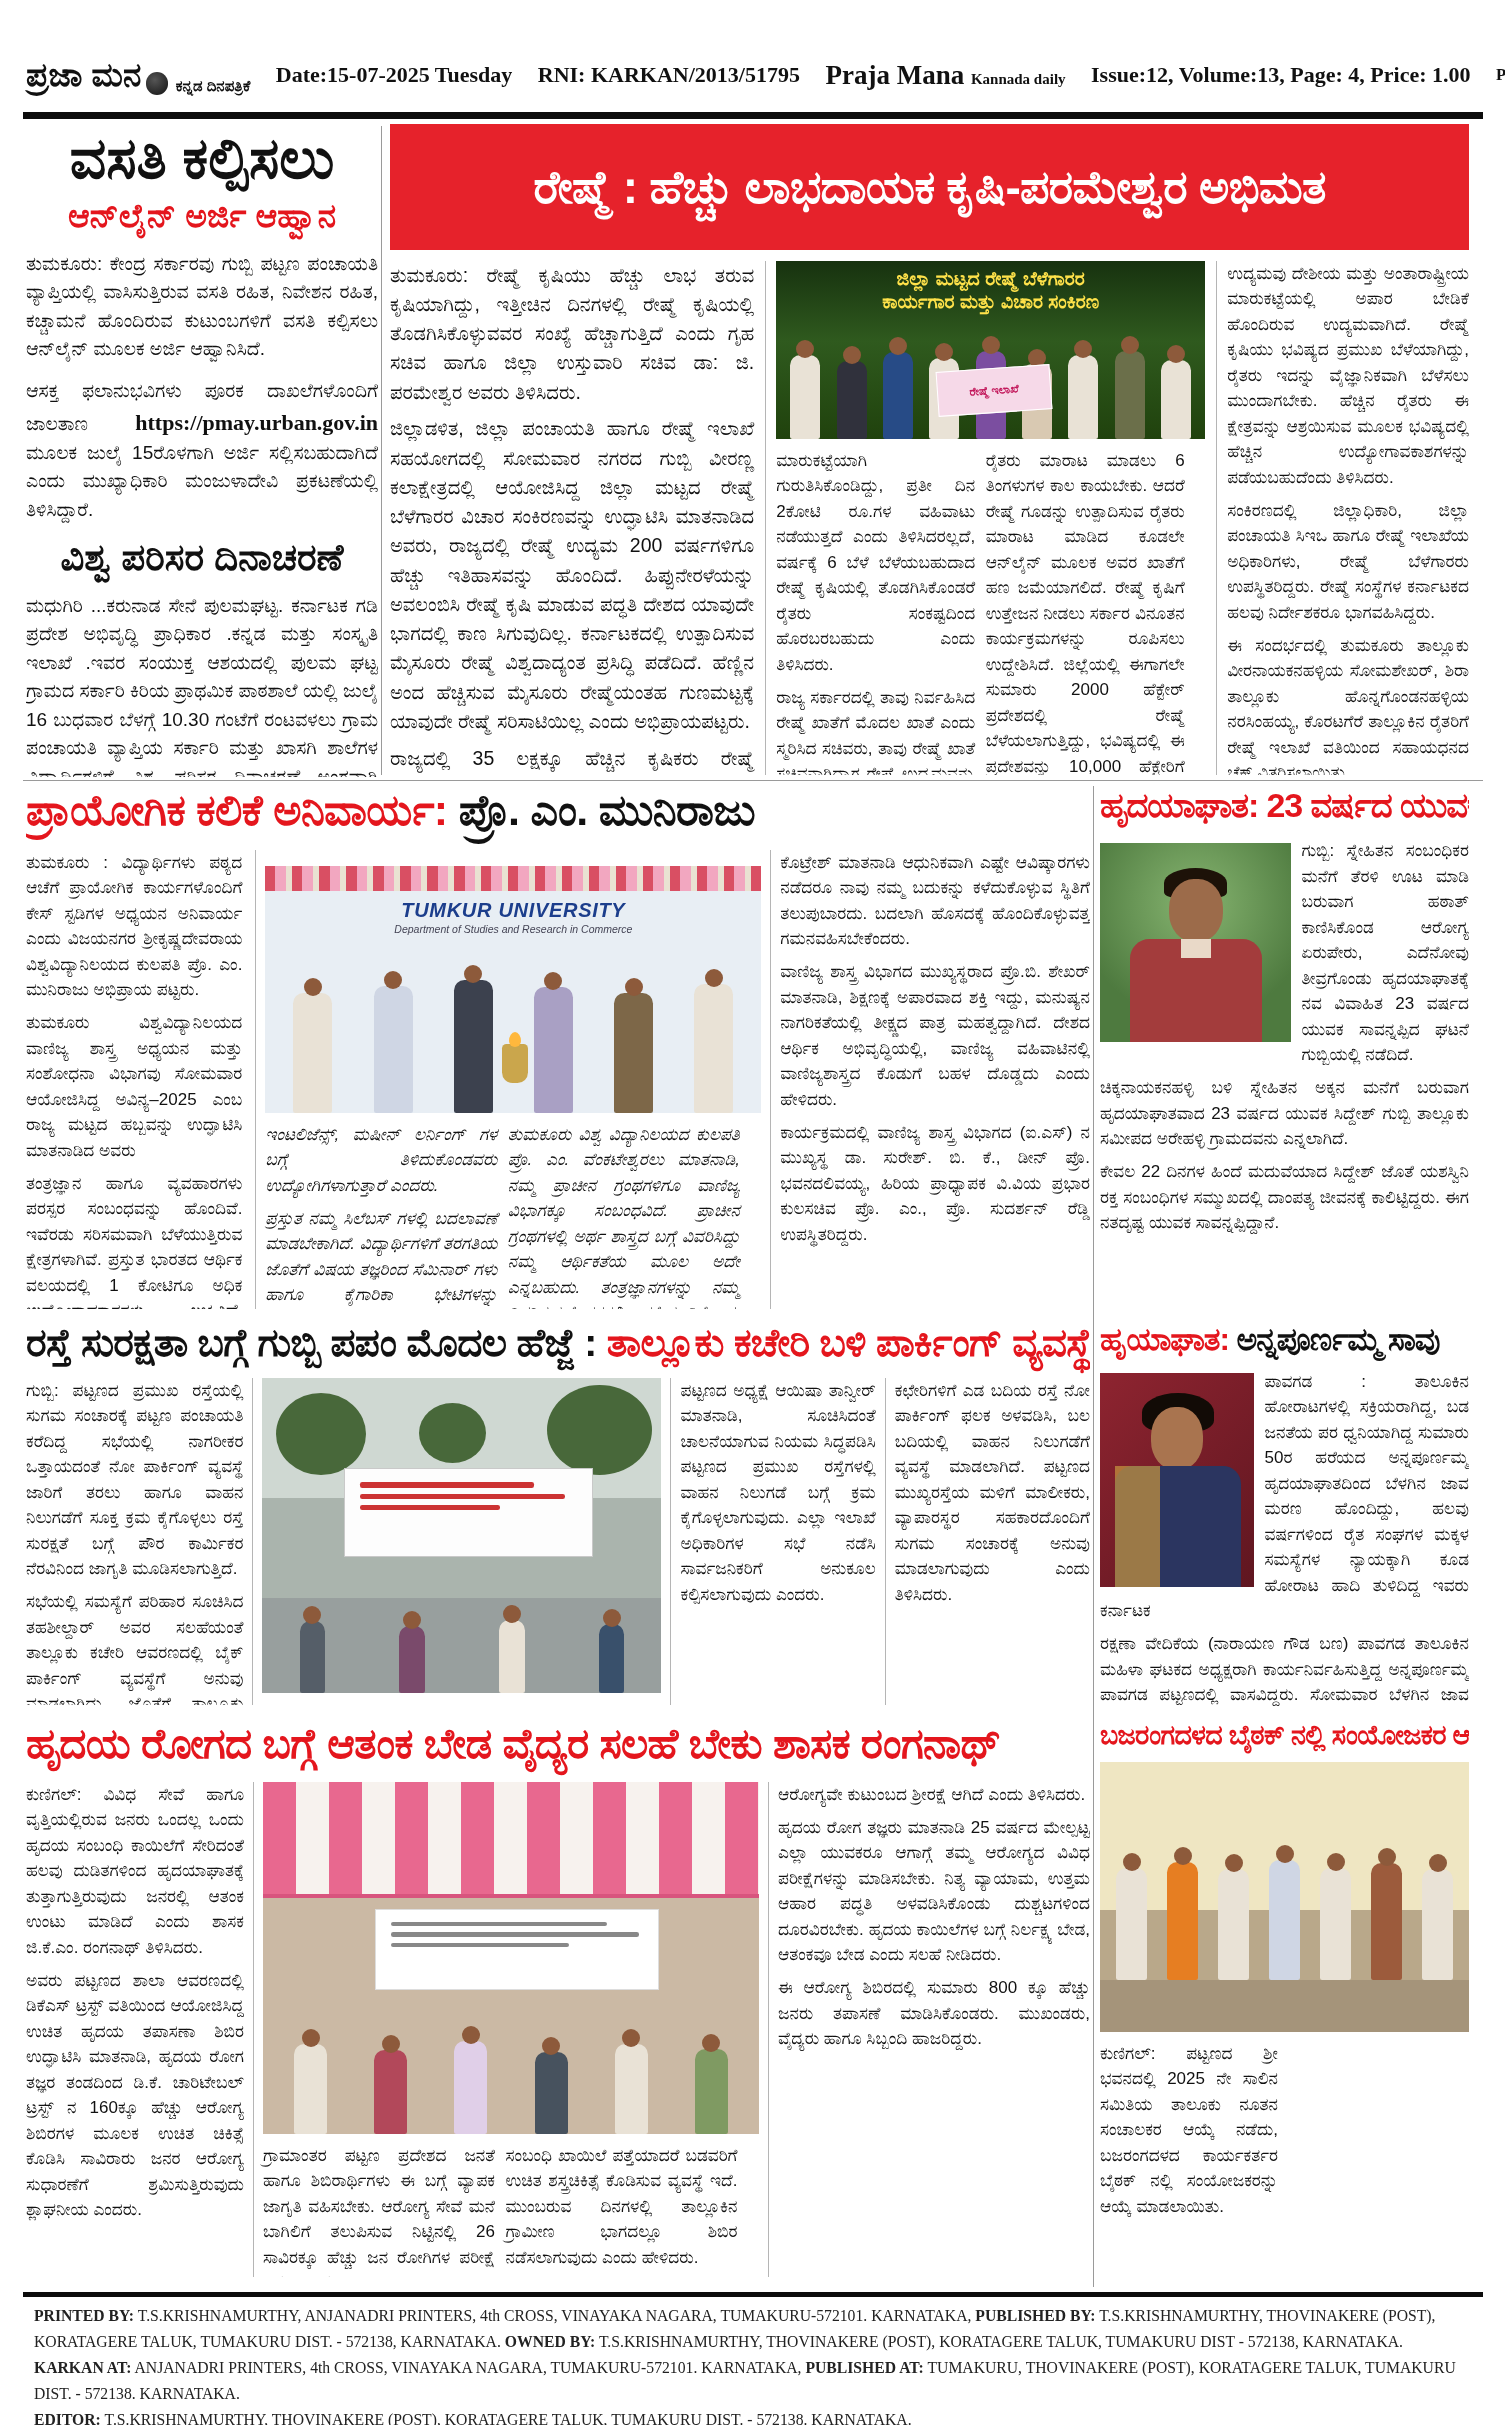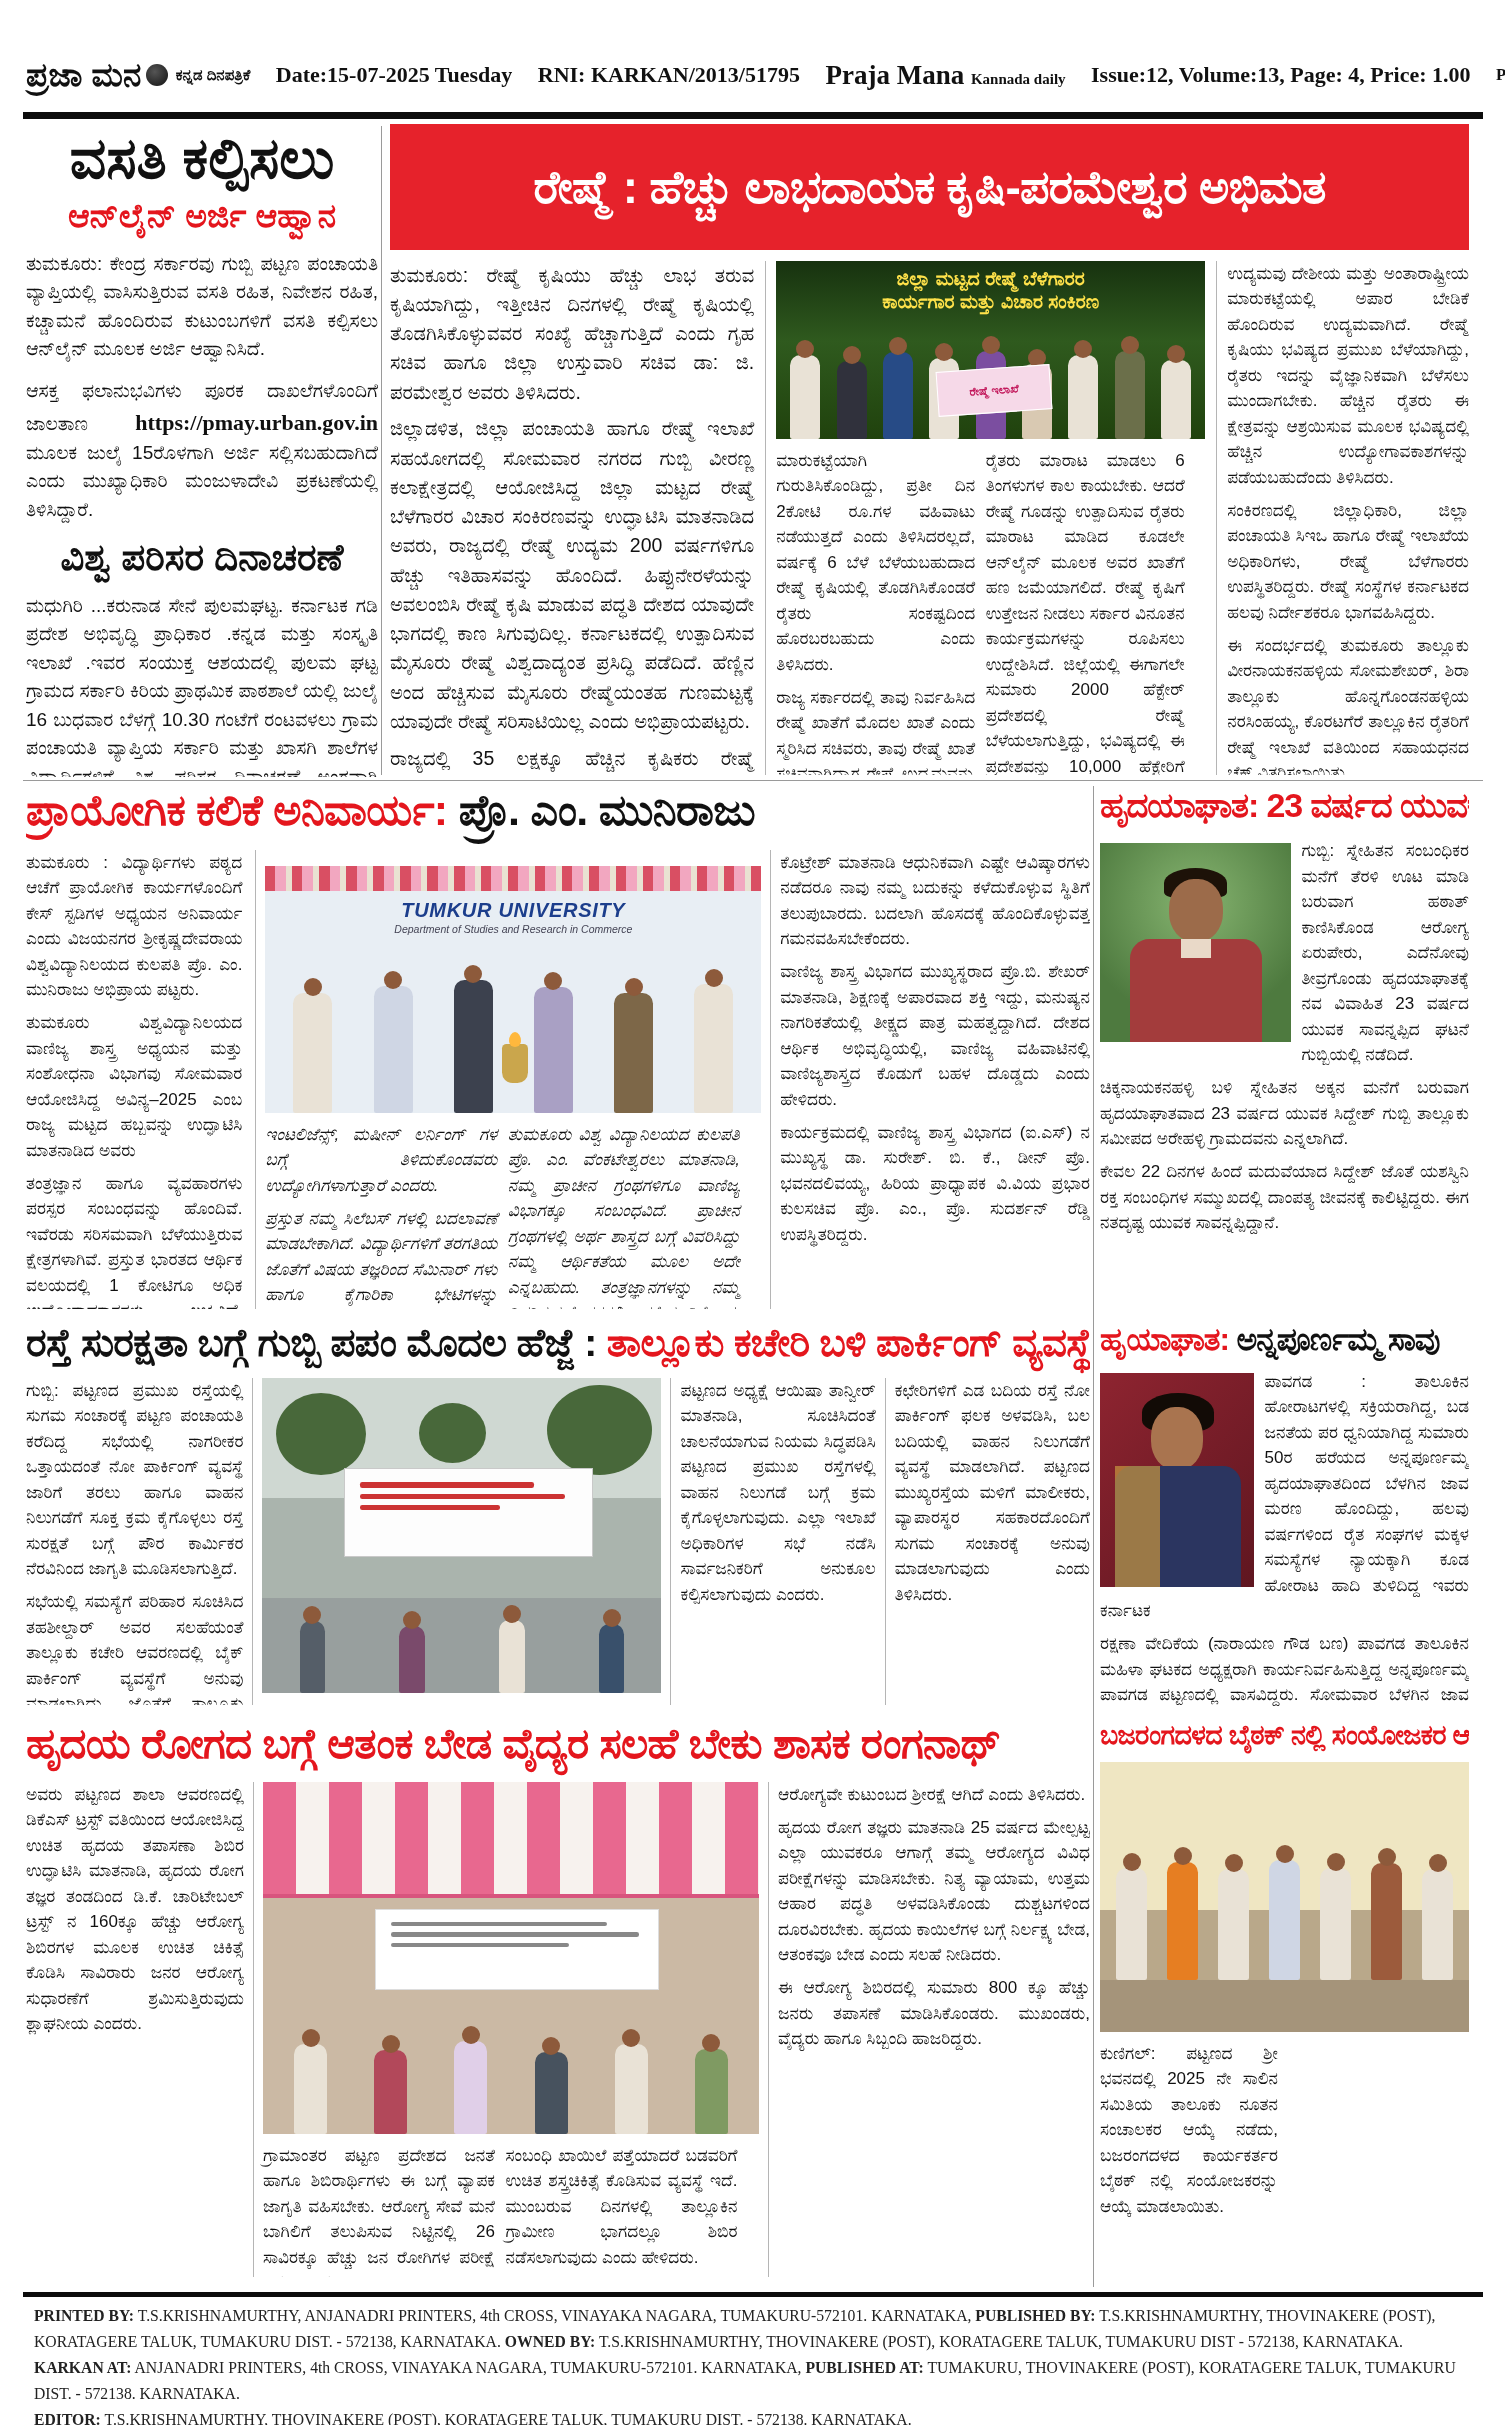--- a/index.html
+++ b/index.html
@@ -1,21 +1,21 @@
 <!DOCTYPE html>
 <html style="font-size:12px"><head>
 <meta charset="utf-8">
 <style>
   html,body{margin:0;padding:0;background:#f2f2f2;}
   .page{position:relative;width:1505px;height:2426px;background:#ffffff;
         font-family:"Liberation Sans","DejaVu Sans",sans-serif;color:#111;overflow:hidden;}
   
   .masthead{position:absolute;left:26px;right:26px;top:42px;height:66px;display:flex;align-items:center;gap:25.5px;
             font-family:"Liberation Serif","DejaVu Serif",serif;white-space:nowrap;}
-  .mh-logo{font-weight:bold;font-size:33px;display:flex;align-items:center;gap:4.5px;font-family:"Liberation Sans",sans-serif;}
+  .mh-logo{font-weight:bold;font-size:33px;display:flex;align-items:flex-end;gap:4.5px;font-family:"Liberation Sans",sans-serif;}
   .mh-emblem{width:22.5px;height:22.5px;border-radius:50%;background:radial-gradient(circle at 40% 35%,#555,#111);display:inline-block;}
   .mh-logosub{font-size:15px;font-weight:bold;margin-left:3px;}
   .mh-item{font-weight:bold;font-size:22px;}
   .mh-brand{font-size:27px;font-weight:bold;}
   .mh-brand small{font-size:15px;}
   .mh-postal{font-size:16.5px;font-weight:bold;}
   .mh-rule{position:absolute;left:22.5px;right:22.5px;top:112px;height:6.7px;background:#0c0c0c;}
   
   .kn{text-align:justify;line-height:1.5;}
   .vline{position:absolute;width:0.7px;background:#9a9a9a;}
@@ -321,20 +321,21 @@
       <p>ಪಾವಗಡ : ತಾಲೂಕಿನ ಹೋರಾಟಗಳಲ್ಲಿ ಸಕ್ರಿಯರಾಗಿದ್ದ, ಬಡ ಜನತೆಯ ಪರ ಧ್ವನಿಯಾಗಿದ್ದ ಸುಮಾರು 50ರ ಹರೆಯದ ಅನ್ನಪೂರ್ಣಮ್ಮ ಹೃದಯಾಘಾತದಿಂದ ಬೆಳಗಿನ ಜಾವ ಮರಣ ಹೊಂದಿದ್ದು, ಹಲವು ವರ್ಷಗಳಿಂದ ರೈತ ಸಂಘಗಳ ಮಕ್ಕಳ ಸಮಸ್ಯೆಗಳ ನ್ಯಾಯಕ್ಕಾಗಿ ಕೂಡ ಹೋರಾಟ ಹಾದಿ ತುಳಿದಿದ್ದ ಇವರು ಕರ್ನಾಟಕ</p>
       <p>ರಕ್ಷಣಾ ವೇದಿಕೆಯ (ನಾರಾಯಣ ಗೌಡ ಬಣ) ಪಾವಗಡ ತಾಲೂಕಿನ ಮಹಿಳಾ ಘಟಕದ ಅಧ್ಯಕ್ಷರಾಗಿ ಕಾರ್ಯನಿರ್ವಹಿಸುತ್ತಿದ್ದ ಅನ್ನಪೂರ್ಣಮ್ಮ ಪಾವಗಡ ಪಟ್ಟಣದಲ್ಲಿ ವಾಸವಿದ್ದರು. ಸೋಮವಾರ ಬೆಳಗಿನ ಜಾವ ಸಾವನ್ನಪ್ಪಿದ್ದು ಸ್ವಗ್ರಾಮ ಕೆ.ರಾಘುರದಲ್ಲಿ ಮಂಗಳವಾರ ಅಂತೀಮ ವಿಧಿವಿಧಾನಗಳು ನೆರವೇರಲಿವೆ, ಮಾಜಿ ಸಚಿವರಾದ</p>
 
     </div>
   </div>
 
   <div class="healthcamp">
     <div class="hl-row4 red">ಹೃದಯ ರೋಗದ ಬಗ್ಗೆ ಆತಂಕ ಬೇಡ ವೈದ್ಯರ ಸಲಹೆ ಬೇಕು ಶಾಸಕ ರಂಗನಾಥ್</div>
     <div class="cols">
       <div class="c1 kn">
+        <p>ಕುಣಿಗಲ್: ವಿವಿಧ ಸೇವೆ ಹಾಗೂ ವೃತ್ತಿಯಲ್ಲಿರುವ ಜನರು ಒಂದಲ್ಲ ಒಂದು ಹೃದಯ ಸಂಬಂಧಿ ಕಾಯಿಲೆಗೆ ಸೇರಿದಂತೆ ಹಲವು ದುಡಿತಗಳಿಂದ ಹೃದಯಾಘಾತಕ್ಕೆ ತುತ್ತಾಗುತ್ತಿರುವುದು ಜನರಲ್ಲಿ ಆತಂಕ ಉಂಟು ಮಾಡಿದೆ ಎಂದು ಶಾಸಕ ಜಿ.ಕೆ.ಎಂ. ರಂಗನಾಥ್ ತಿಳಿಸಿದರು.</p>
         <p>ಅವರು ಪಟ್ಟಣದ ಶಾಲಾ ಆವರಣದಲ್ಲಿ ಡಿಕೆಎಸ್ ಟ್ರಸ್ಟ್ ವತಿಯಿಂದ ಆಯೋಜಿಸಿದ್ದ ಉಚಿತ ಹೃದಯ ತಪಾಸಣಾ ಶಿಬಿರ ಉದ್ಘಾಟಿಸಿ ಮಾತನಾಡಿ, ಹೃದಯ ರೋಗ ತಜ್ಞರ ತಂಡದಿಂದ ಡಿ.ಕೆ. ಚಾರಿಟೇಬಲ್ ಟ್ರಸ್ಟ್ ನ 160ಕ್ಕೂ ಹೆಚ್ಚು ಆರೋಗ್ಯ ಶಿಬಿರಗಳ ಮೂಲಕ ಉಚಿತ ಚಿಕಿತ್ಸೆ ಕೊಡಿಸಿ ಸಾವಿರಾರು ಜನರ ಆರೋಗ್ಯ ಸುಧಾರಣೆಗೆ ಶ್ರಮಿಸುತ್ತಿರುವುದು ಶ್ಲಾಘನೀಯ ಎಂದರು.</p>
       </div>
       <div class="mid">
         <div class="photo campphoto">
           <div class="tent"></div>
           <div class="banner">
             <div class="ln" style="width:80%;"></div>
             <div class="ln" style="width:92%;"></div>
             <div class="ln" style="width:66%;"></div>
           </div>

